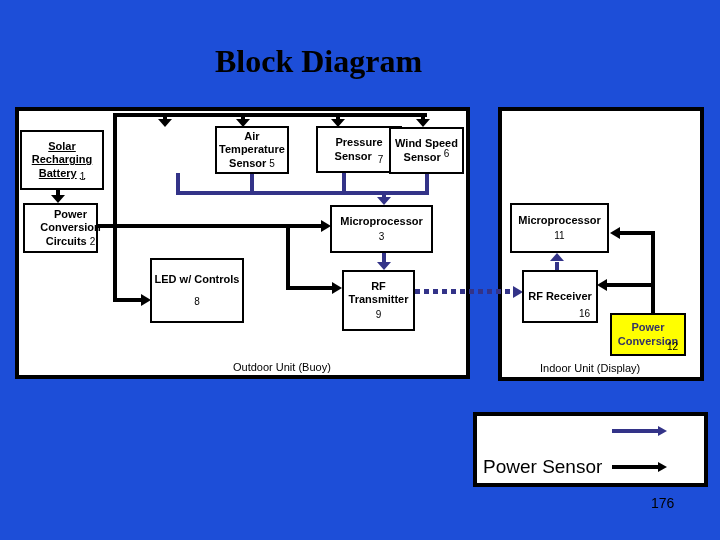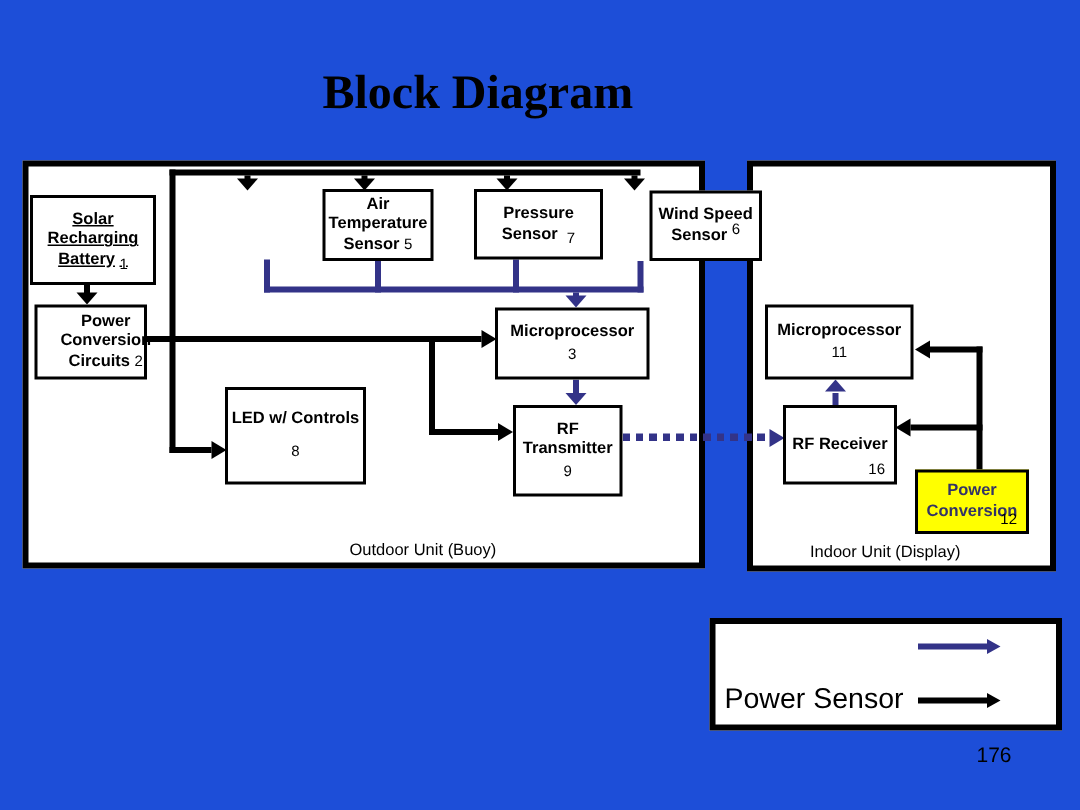--- a/index.html
+++ b/index.html
@@ -111,21 +111,21 @@
 
 
   <div class="blk" style="left:215px;top:126px;width:74px;height:48px;">
     <div class="txt"><span>Air Temperature Sensor</span><span class="num">5</span></div>
   </div>
 
   <div class="blk" style="left:292px;top:126px;width:86px;height:47px;margin-left:24px;">
     <div class="txt"><span>Pressure Sensor</span><span class="num num-sub num-gap">7</span></div>
   </div>
 
-  <div class="blk" style="left:389px;top:127px;width:75px;height:47px;margin-left:44px;">
+  <div class="blk" style="left:389px;top:127px;width:75px;height:47px;">
     <div class="txt"><span>Wind Speed Sensor</span><span class="num num-sup">6</span></div>
   </div>
 
   <div class="blk" style="left:330px;top:205px;width:103px;height:48px;">
     <span>Microprocessor</span>
     <span class="num num-below">3</span>
   </div>
 
   <div class="blk" style="left:150px;top:258px;width:94px;height:65px;">
     <span>LED w/ Controls</span>

